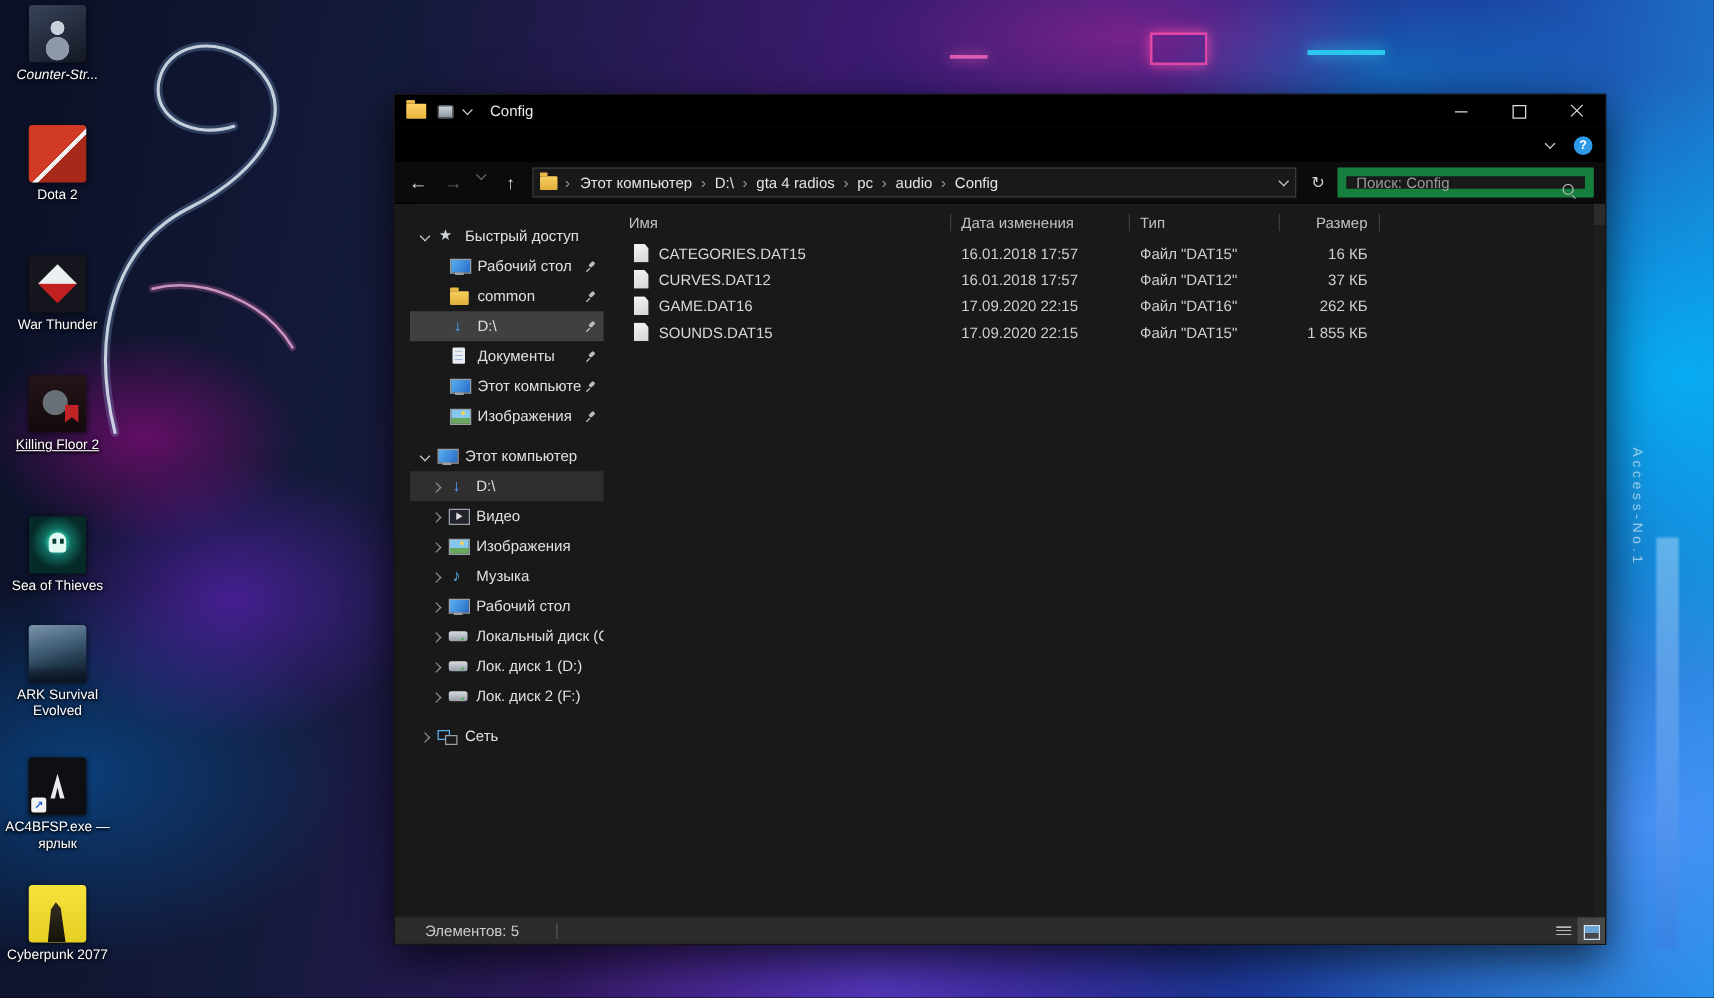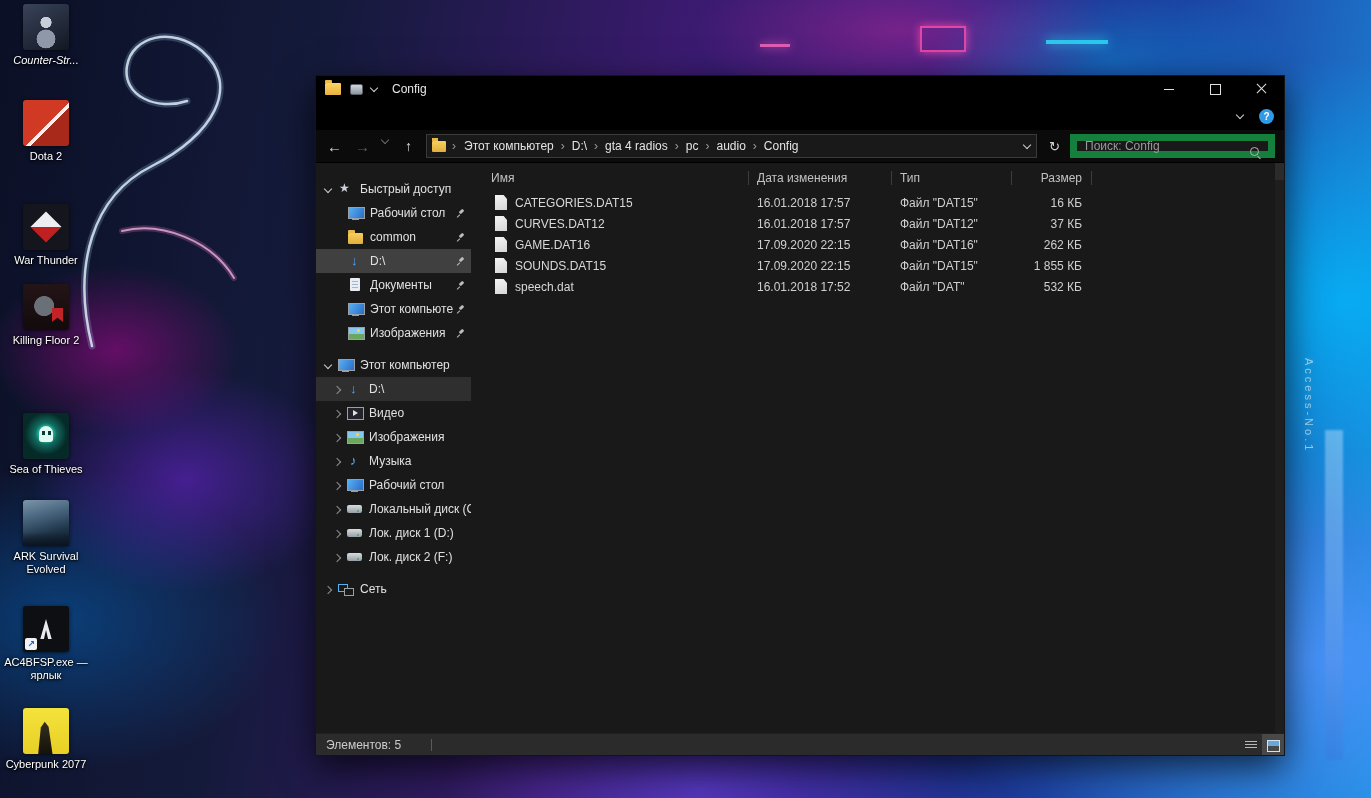--- a/index.html
+++ b/index.html
@@ -26,21 +26,21 @@
   .sign.s3{left:760px;top:44px;width:30px;height:3px;background:#ff6ec0;box-shadow:0 0 10px #ff6ec0;}
   .pillar{position:absolute;right:28px;top:430px;width:18px;height:330px;background:linear-gradient(#bfe2ff,#3a7ae0);opacity:.45;filter:blur(1px);}
   .side-sign{position:absolute;right:56px;top:358px;writing-mode:vertical-rl;color:#cfeeff;opacity:.75;font-size:11px;letter-spacing:3px;text-shadow:0 0 6px #49aadd;}
 
   
   .desktop-icons{position:absolute;left:2px;top:0;width:92px;}
   .desktop-icon{position:absolute;left:0;width:88px;display:flex;flex-direction:column;align-items:center;}
   .desktop-icon:nth-of-type(1){top:4px;font-style:italic;}
   .desktop-icon:nth-of-type(2){top:100px;}
   .desktop-icon:nth-of-type(3){top:204px;}
-  .desktop-icon:nth-of-type(4){top:284px;}
+  .desktop-icon:nth-of-type(4){top:300px;text-decoration:underline;}
   .desktop-icon:nth-of-type(5){top:413px;}
   .desktop-icon:nth-of-type(6){top:500px;}
   .desktop-icon:nth-of-type(7){top:606px;}
   .desktop-icon:nth-of-type(8){top:708px;}
   .tile{width:46px;height:46px;border-radius:3px;position:relative;box-shadow:0 1px 4px rgba(0,0,0,.65);}
   .di-label{margin-top:4px;color:#fff;font-size:11px;line-height:13px;text-align:center;max-width:86px;text-shadow:0 1px 2px #000,0 0 4px #000;}
   .tile.cs{background:radial-gradient(circle at 50% 40%,#c8cfdb 0 15%,transparent 16%),radial-gradient(circle at 50% 76%,#8f98a8 0 22%,transparent 23%),linear-gradient(150deg,#39435a,#121722);}
   .tile.dota{background:linear-gradient(135deg,#d03a24 0 53%,#f2f2f2 53% 58%,#a8291a 58%);}
   .tile.wt{background:#15151d;}
   .tile.wt::before{content:"";position:absolute;left:12px;top:12px;width:22px;height:22px;background:linear-gradient(135deg,#eceff2 49%,#c02020 51%);transform:rotate(45deg);}
@@ -103,21 +103,21 @@
   .crumb-label{padding:0 4px;}
   .crumb:not(:last-of-type)::after{content:"\203A";color:#9a9a9a;padding:0 3px;}
   .addr-drop{margin-left:auto;margin-right:2px;}
   .search-box{width:205px;height:24px;background:#191919;border:7px solid #15803d;position:relative;display:flex;align-items:center;flex:none;}
   .search-input{flex:1;background:transparent;border:none;outline:none;color:#cfcfcf;font-size:12px;padding:0 22px 0 8px;font-family:inherit;min-width:0;}
   .search-input::placeholder{color:#9a9a9a;opacity:1;}
   .search-icon{position:absolute;right:7px;top:6px;width:11px;height:11px;}
   .search-icon::before{content:"";position:absolute;top:0;left:0;width:7px;height:7px;border:1px solid #b5b5b5;border-radius:50%;}
   .search-icon::after{content:"";position:absolute;right:0;bottom:0;width:4px;height:1px;background:#b5b5b5;transform:rotate(45deg);}
 
-  .main{flex:1;display:flex;min-height:0;background:#191919;}
+  .main{flex:1;display:flex;min-height:0;background:#191919;margin-left:12px;}
 
   
   .sidebar{width:155px;flex:none;padding-top:14px;overflow:hidden;}
   .side-item{height:24px;display:flex;align-items:center;color:#e0e0e0;}
   .side-item.lv0{padding-left:6px;}
   .side-item.lv1{padding-left:32px;}
   .side-item.lv2{padding-left:15px;}
   .side-item.gap{margin-top:8px;}
   .side-item.selected{background:#404040;}
   .side-item.current{background:#2f2f2f;}
@@ -162,21 +162,21 @@
   .fcell{white-space:nowrap;overflow:hidden;}
   .fcell.name{width:278px;display:flex;align-items:center;padding-left:24px;}
   .file-icon{width:12px;height:15px;margin-right:8px;flex:none;background:linear-gradient(160deg,#f4f4f4,#d6d6d6);clip-path:polygon(0 0,72% 0,100% 27%,100% 100%,0 100%);}
   .fcell.date{width:143px;padding-left:8px;color:#cfcfcf;}
   .fcell.type{width:120px;padding-left:8px;color:#cfcfcf;}
   .fcell.size{width:80px;text-align:right;padding-right:10px;color:#cfcfcf;}
   .scroll-strip{width:9px;flex:none;background:#1e1e1e;}
   .scroll-strip::before{content:"";display:block;width:100%;height:17px;background:#2b2b2b;}
 
   
-  .statusbar{height:22px;background:#2b2b2b;border-top:1px solid #202020;display:flex;align-items:center;flex:none;padding-left:10px;color:#cccccc;}
+  .statusbar{height:22px;background:#2b2b2b;border-top:1px solid #202020;display:flex;align-items:center;flex:none;padding-left:24px;color:#cccccc;}
   .status-sep{width:1px;height:12px;background:#5a5a5a;margin-left:30px;}
   .view-btns{margin-left:auto;display:flex;height:100%;}
   .view-btn{width:22px;height:100%;position:relative;}
   .view-btn.active{background:#484848;}
   .vb-details::before{content:"";position:absolute;left:5px;top:7px;width:12px;height:8px;background:repeating-linear-gradient(#b8b8b8 0 1px,transparent 1px 3px);}
   .vb-thumbs::before{content:"";position:absolute;left:5px;top:6px;width:11px;height:10px;border:1px solid #cfe3f5;background:linear-gradient(#6aa6d8 50%,transparent 50%);}
 </style>
 </head>
 <body>
 
@@ -469,29 +469,20 @@
             <div class="frow">
               <span class="fcell name">
                 <span class="file-icon"></span>
                 <span class="fname">SOUNDS.DAT15</span>
               </span>
               <span class="fcell date">17.09.2020 22:15</span>
               <span class="fcell type">Файл "DAT15"</span>
               <span class="fcell size">1 855 КБ</span>
             </div>
 
-            <div class="frow">
-              <span class="fcell name">
-                <span class="file-icon"></span>
-                <span class="fname">speech.dat</span>
-              </span>
-              <span class="fcell date">16.01.2018 17:52</span>
-              <span class="fcell type">Файл "DAT"</span>
-              <span class="fcell size">532 КБ</span>
-            </div>
           </div>
       </div>
 
       <div class="scroll-strip"></div>
     </div>
 
     <div class="statusbar">
       <span class="status-text">Элементов: 5</span>
       <span class="status-sep"></span>
       <span class="view-btns">

